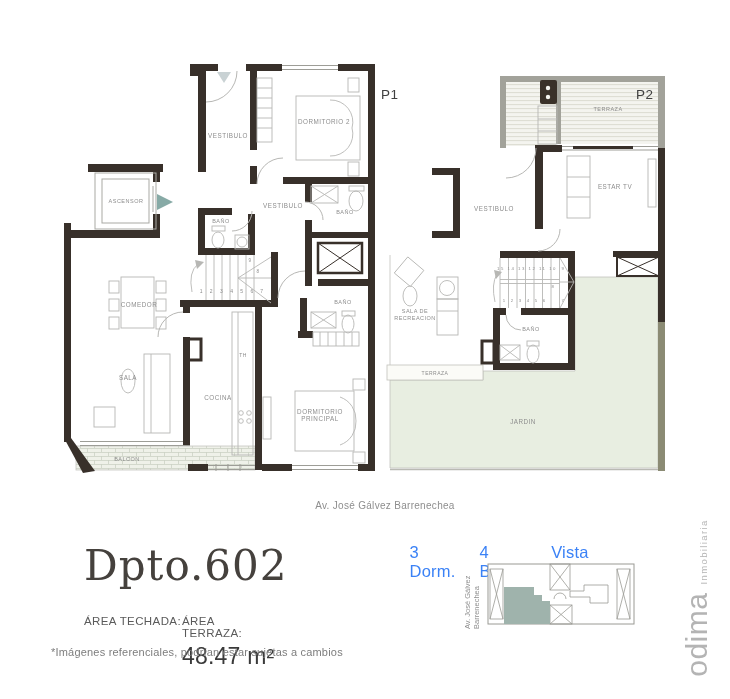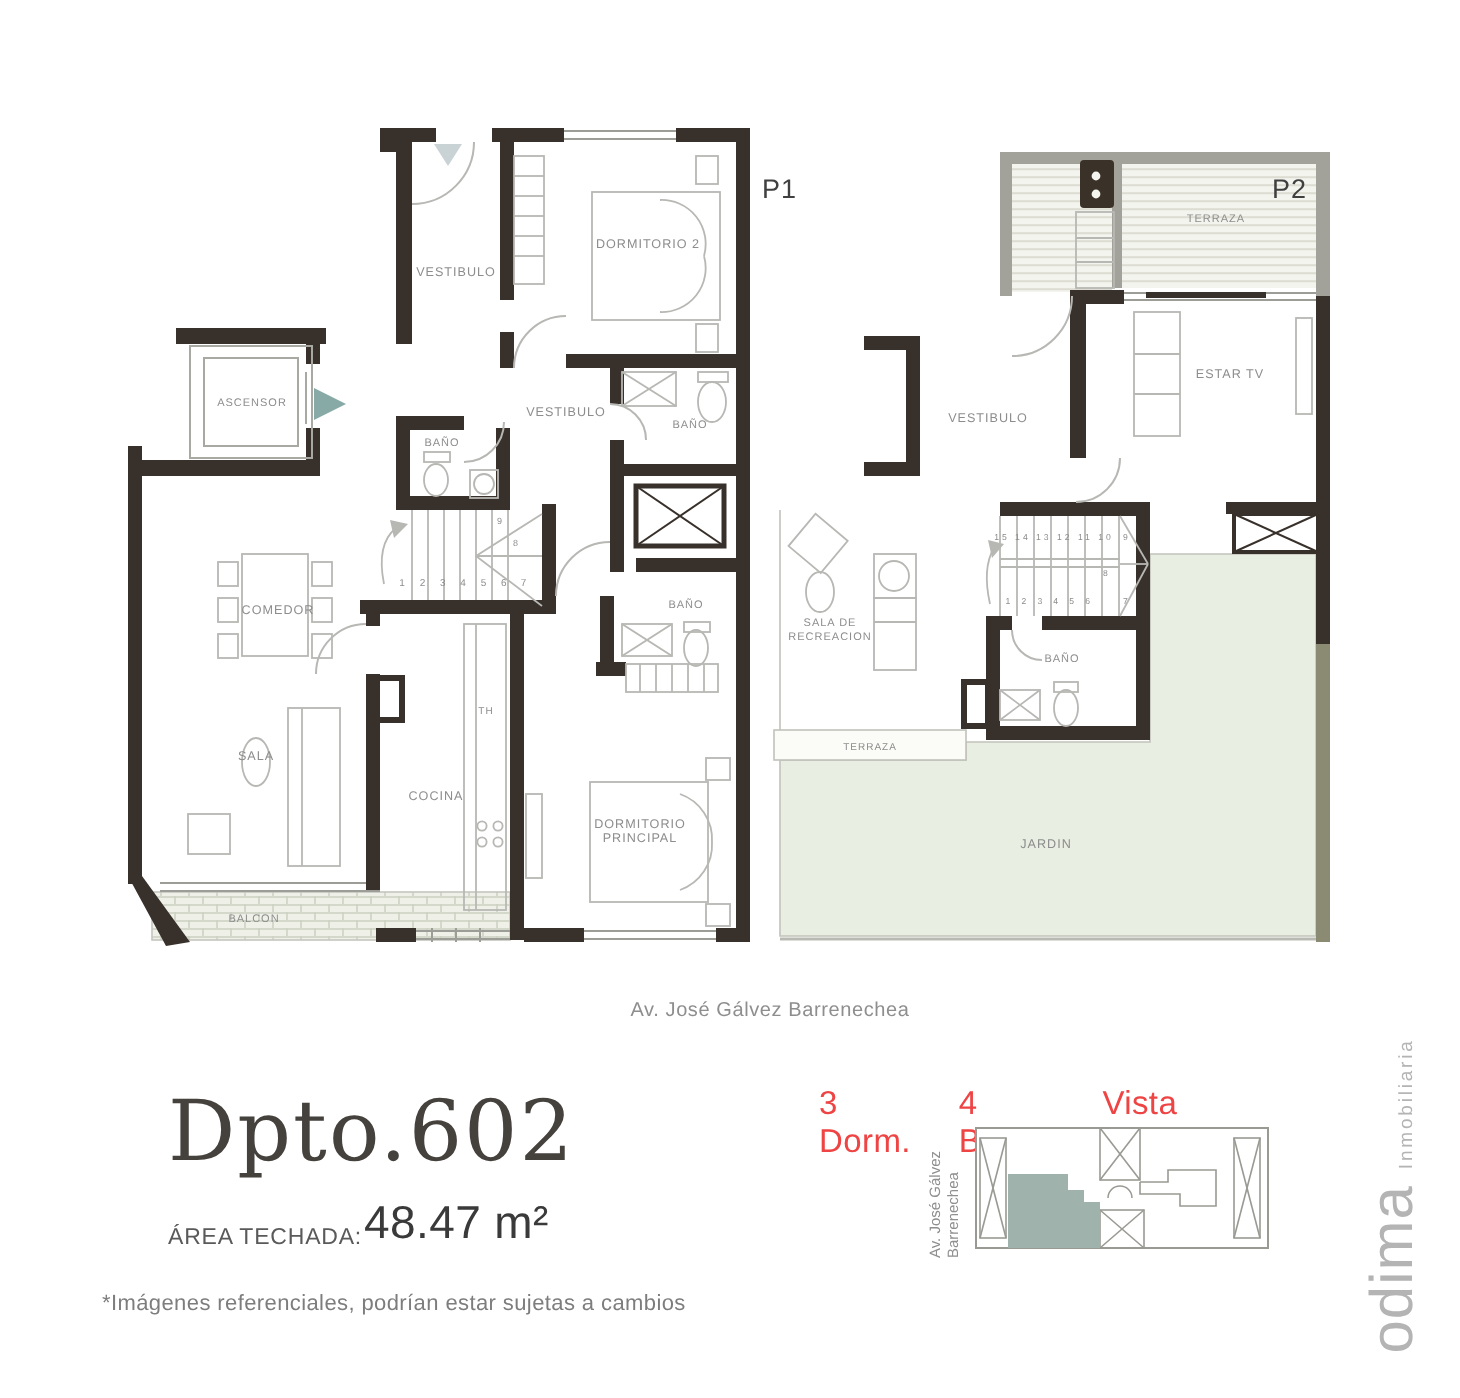--- a/index.html
+++ b/index.html
@@ -8,22 +8,22 @@
   svg text{font-family:"Liberation Sans",sans-serif;}
   .plan-label{font-size:6.3px;fill:#8d8d8d;text-anchor:middle;letter-spacing:.5px;}
   .p-tag{position:absolute;font-size:13.5px;color:#404040;letter-spacing:.5px;}
   .street{position:absolute;left:285px;top:500px;width:200px;text-align:center;
           font-size:10px;color:#8e8e8e;letter-spacing:.3px;}
   .info{position:absolute;left:84px;top:543px;width:420px;color:#3c3c3c;}
   .title-row{display:flex;align-items:flex-end;gap:41px;}
   .unit-title{font-family:"DejaVu Serif","Liberation Serif",serif;font-size:42px;
               line-height:42px;color:#45413d;letter-spacing:1px;font-weight:400;}
   .vdivider{width:1px;height:38px;background:#9a9a9a;margin:0 20px 2px 20px;}
-  .specs{display:flex;gap:24px;font-size:16.5px;color:#ef4444;padding-bottom:6px;letter-spacing:.2px;}
-  .areas{display:flex;margin-top:7px;align-items:flex-end;}
+  .specs{display:flex;gap:24px;font-size:16.5px;color:#3b82f6;padding-bottom:6px;letter-spacing:.2px;}
+  .areas{display:flex;margin-top:28px;}
   .area-col{margin-right:0;}
   .area-col:nth-child(1){width:98px;}
   .area-col:nth-child(2){width:94px;}
   .area-label{font-size:11.5px;color:#5a5a5a;letter-spacing:.4px;}
   .area-value{font-size:23px;color:#3a3a3a;margin-top:4px;letter-spacing:.2px;}
   .footnote{position:absolute;left:51px;top:646px;font-size:11px;color:#7d7d7d;letter-spacing:.2px;}
   .minimap{position:absolute;left:486px;top:561px;}
   .minimap-street{position:absolute;left:439px;top:583px;width:70px;height:22px;
       transform:rotate(-90deg);font-size:7.5px;line-height:9px;color:#8f8f8f;text-align:left;}
   .brand{position:absolute;left:637px;top:576px;width:130px;height:44px;transform:rotate(-90deg);
@@ -350,20 +350,21 @@
         <span>3 Dorm.</span>
         <span>4 Baños</span>
         <span>Vista externa</span>
       </div>
     </div>
     <div class="areas">
       <div class="area-col">
         <div class="area-label">ÁREA TECHADA:</div>
       </div>
       <div class="area-col">
+        <div class="area-label">ÁREA TERRAZA:</div>
         <div class="area-value">48.47 m²</div>
       </div>
     </div>
   </div>
 
   
   <div class="footnote">*Imágenes referenciales, podrían estar sujetas a cambios</div>
 
   
   <div class="minimap">

